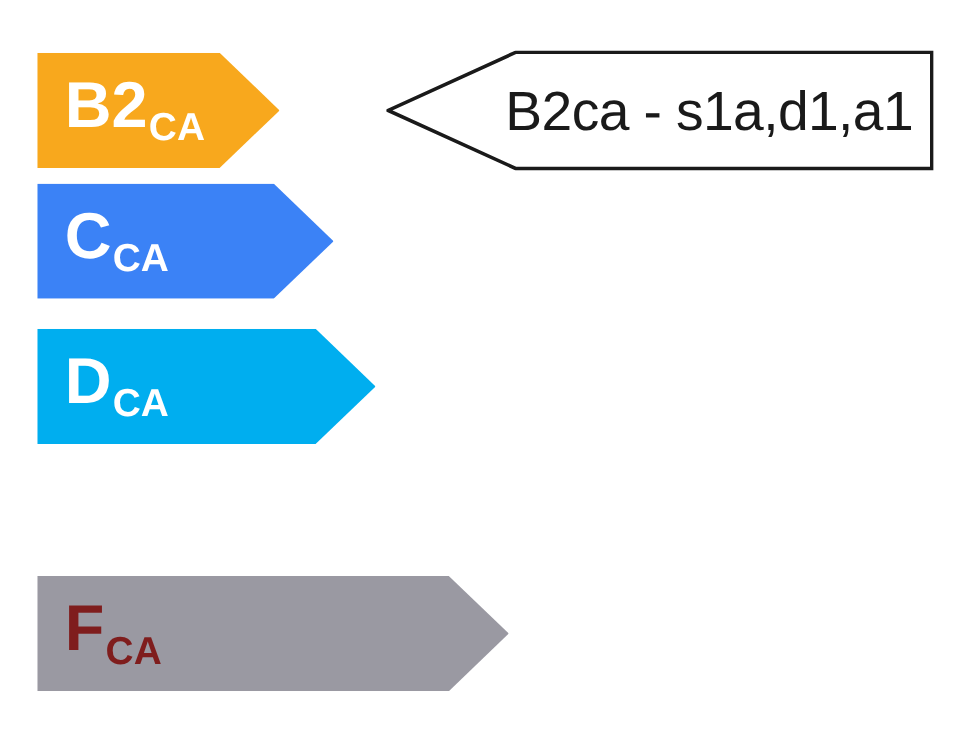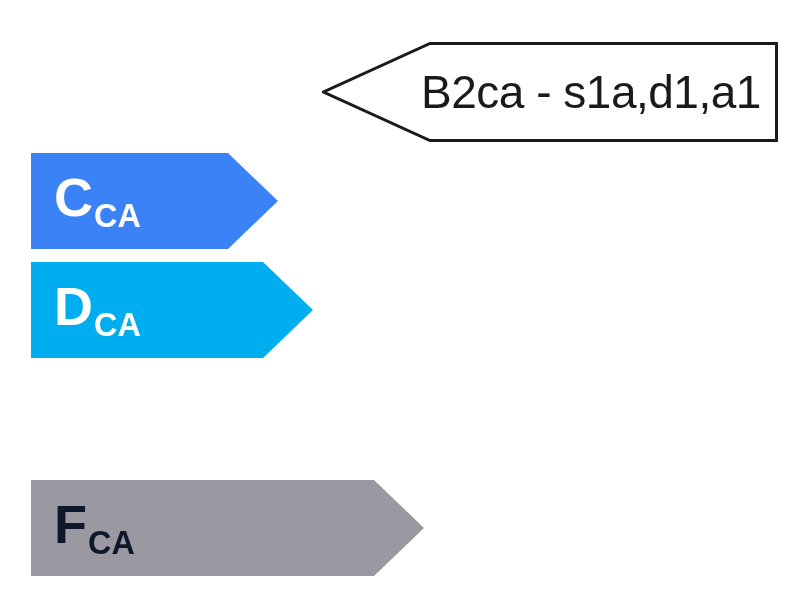--- a/index.html
+++ b/index.html
@@ -70,31 +70,34 @@
     font-weight: 400;
     letter-spacing: -0.5px;
     white-space: nowrap;
   }
 </style>
 </head>
 <body>
 
 <div class="stage">
 
+  <div class="bar bar-0" style="background: rgb(248, 168, 29); width: 202px; color: rgb(255, 255, 255);">
+    <span class="bar-label"><span>B2</span><span class="subscript">CA</span></span>
+  </div>
 
   <div class="bar bar-1" style="background: #3b82f6; width: 247px; color: rgb(255, 255, 255);">
     <span class="bar-label"><span>C</span><span class="subscript">CA</span></span>
   </div>
 
-  <div class="bar bar-2" style="background: rgb(0, 174, 239); width: 282px; color: rgb(255, 255, 255);">
+  <div class="bar bar-2" style="background: rgb(0, 174, 239); width: 282px; color: rgb(255, 255, 255); margin-top: 12px;">
     <span class="bar-label"><span>D</span><span class="subscript">CA</span></span>
   </div>
 
 
-  <div class="bar bar-4" style="background: rgb(154, 153, 162); width: 393px; color: #0f172a;">
+  <div class="bar bar-4" style="background: rgb(154, 153, 162); width: 393px; color: #7f1d1d;">
     <span class="bar-label"><span>F</span><span class="subscript">CA</span></span>
   </div>
 
   <div class="callout">
     <svg class="callout-shape" viewBox="0 0 456 100" preserveAspectRatio="none" aria-hidden="true">
       <polygon id="callout-poly" points="108,1.5 454.5,1.5 454.5,98.5 108,98.5 1.5,50" stroke-width="3" stroke-linejoin="miter" fill="#ffffff" stroke="#1A1A1A"></polygon>
     </svg>
     <span class="callout-text" style="color: rgb(26, 26, 26);">B2ca - s1a,d1,a1</span>
   </div>
 

